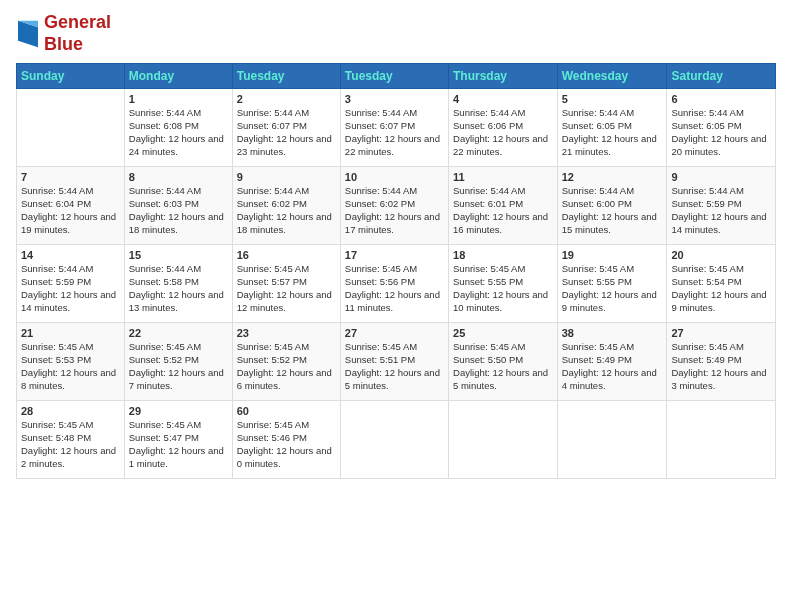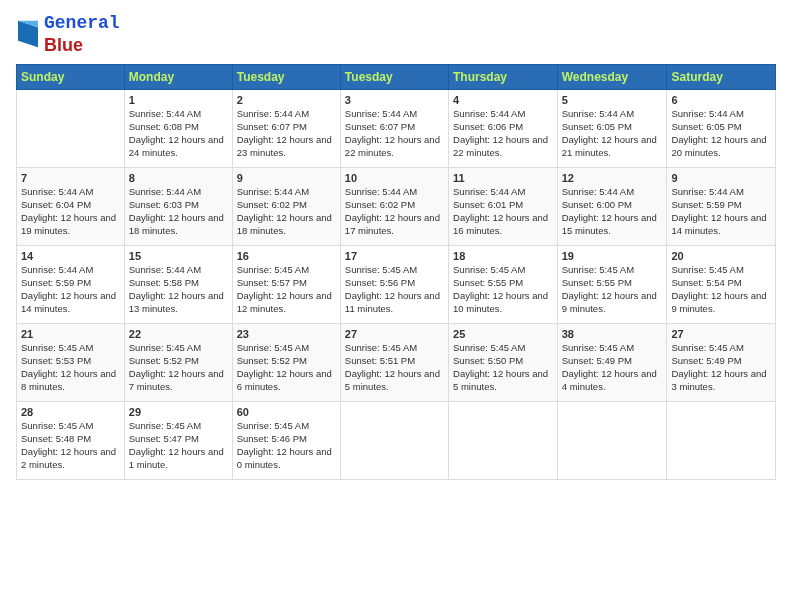--- a/index.html
+++ b/index.html
@@ -25,22 +25,21 @@
       display: flex;
       align-items: center;
     }
     .logo-text {
       font-size: 18px;
       font-weight: bold;
       color: #333;
       line-height: 1.2;
     }
     .logo-text span {
-      color: #1d4ed8;
-      font-family: Liberation Mono, monospace;
+      color: #b91c1c;
     }
     .logo-icon {
       width: 20px;
       height: 28px;
       margin-left: 2px;
       margin-right: 6px;
     }
     .title-block {
       text-align: right;
     }
@@ -53,21 +52,21 @@
       font-size: 14px;
       color: #555;
     }
     table {
       width: 100%;
       border-collapse: collapse;
       font-size: 10.5px;
     }
     thead tr th {
       background: #2a6db5;
-      color: #bef264;
+      color: #5eead4;
       font-size: 12px;
       font-weight: bold;
       padding: 5px 4px;
       text-align: left;
       border: 1px solid #1a5da0;
     }
     tbody tr {
       border-bottom: 1px solid #ccc;
     }
     tbody tr td {

